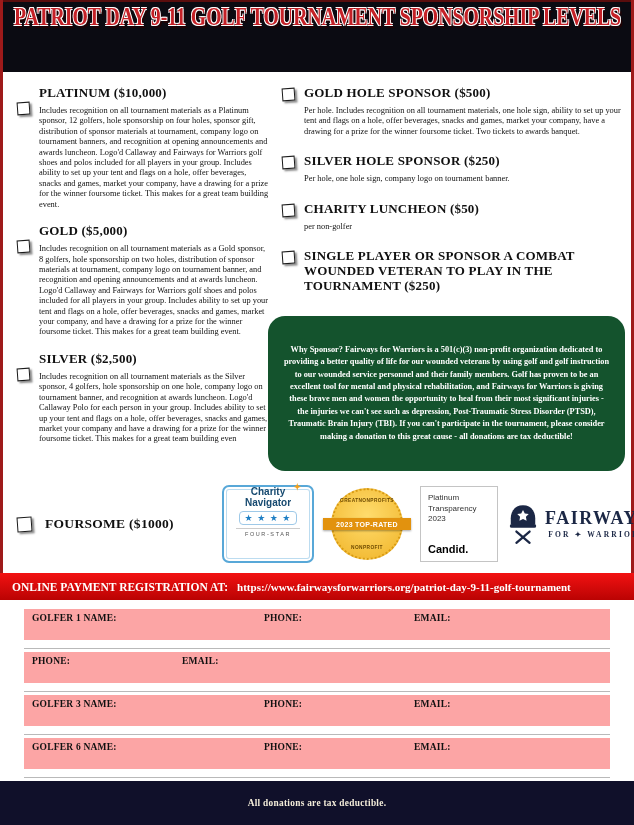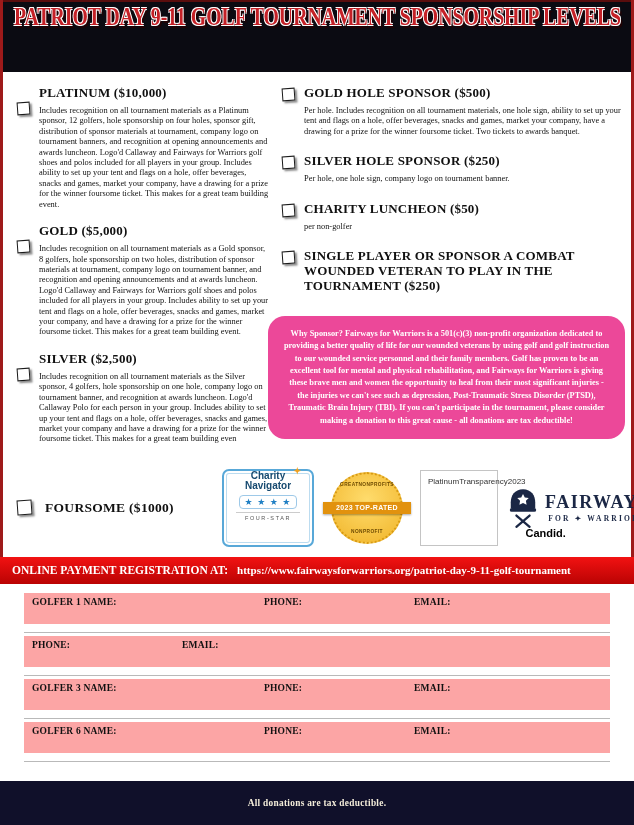--- a/index.html
+++ b/index.html
@@ -37,22 +37,22 @@
   .checkbox {
     width: 13px; height: 13px; flex: 0 0 auto; background: #fff;
     border: 1.6px solid #1a1a1a; box-shadow: 2px 2px 2px rgba(0,0,0,0.45);
     transform: rotate(-4deg); margin-top: 2px; cursor: pointer;
   }
   .col-left .checkbox { margin-top: 16px; }
   .section h2 { font-size: 13px; letter-spacing: 0.2px; margin-bottom: 5px; line-height: 1.15; }
   .section p  { font-size: 8.4px; line-height: 1.24; color: #111; }
   .col-right .section { margin-bottom: 17px; }
   .why-box {
-    background: #ec4899; color: #fff; border-radius: 17px;
-    padding: 12px 15px; margin: 6px -2px 4px -14px;
+    background: #14532d; color: #fff; border-radius: 17px;
+    padding: 28px 15px; margin: 6px -2px 4px -14px;
     font-size: 8.3px; font-weight: bold; text-align: center; line-height: 1.5;
   }
   
   .bottom-row { display: flex; align-items: center; padding: 10px 8px 10px 14px; }
   .foursome { display: flex; align-items: center; gap: 13px; flex: 0 0 205px; }
   .foursome .checkbox { width: 15px; height: 15px; margin-top: 0; }
   .foursome-label { font-size: 13.5px; font-weight: bold; letter-spacing: 0.3px; }
   .badges { display: flex; align-items: center; gap: 9px; margin-left: auto; }
   
   .badge-cn {
@@ -78,21 +78,21 @@
   .gnp-arc { font-size: 4.8px; font-weight: bold; color: #6d4a00; letter-spacing: 0.4px; }
   .gnp-ribbon {
     position: absolute; left: 0; right: 0; top: 33px;
     background: #e2920e; color: #fff; font-family: "Liberation Sans", sans-serif;
     font-size: 7px; font-weight: bold; text-align: center; padding: 2.5px 0;
     box-shadow: 0 1px 2px rgba(0,0,0,0.35); letter-spacing: 0.3px;
   }
   
   .badge-candid {
     width: 78px; height: 76px; background: #fff; border: 1px solid #c4c4c4;
-    padding: 6px 7px; display: flex; flex-direction: row;
+    padding: 6px 7px; display: flex; flex-direction: column;
     font-family: "Liberation Sans", sans-serif;
   }
   .candid-line { font-size: 8px; color: #333; line-height: 1.3; }
   .candid-brand { font-size: 11px; font-weight: bold; color: #000; margin-top: auto; }
   
   .logo-ffw { display: flex; align-items: center; gap: 6px; padding-right: 2px; }
   .ffw-text { display: flex; flex-direction: column; align-items: center; }
   .ffw-line1 { font-size: 18px; font-weight: bold; color: #1b2745; letter-spacing: 1.5px; line-height: 1; }
   .ffw-line2 { font-size: 7.5px; font-weight: bold; color: #1b2745; letter-spacing: 2.2px; margin-top: 3px; }
   

